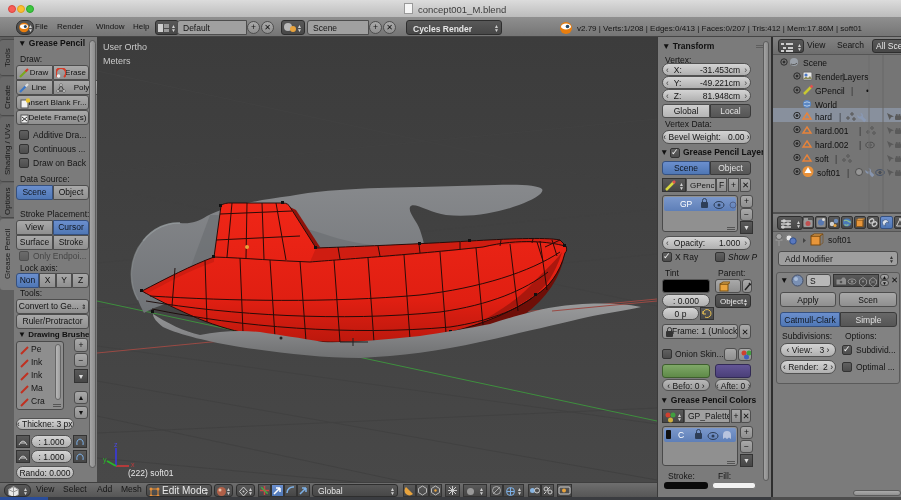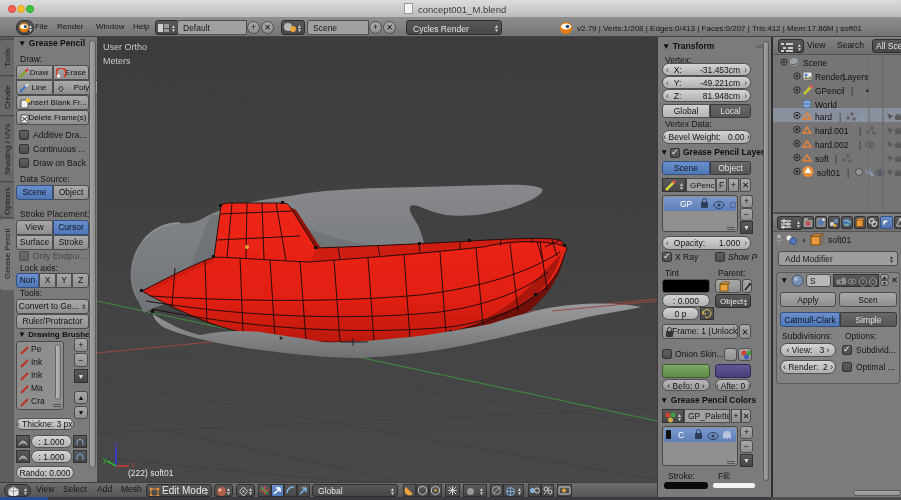--- a/index.html
+++ b/index.html
@@ -68,21 +68,21 @@
           <circle cx="6" cy="6" r="4" fill="#b8b8b8"></circle>
           <circle cx="11" cy="8" r="3" fill="#e8a33d"></circle>
         </svg>
       <div class="arr" style="right:2px;top:3px;">▲<br>▼</div>
     </div>
     <div class="fld" style="left:307px;top:2px;width:62px;height:15px;border-radius:3px 0 0 3px;"></div>
     <div class="t" style="left:313px;top:5px;font-size:8.5px;">Scene</div>
     <div class="btn" style="left:369px;top:3px;width:13px;height:13px;border-radius:7px;line-height:11px;">+</div>
     <div class="btn" style="left:383px;top:3px;width:13px;height:13px;border-radius:7px;line-height:12px;font-size:8px;">✕</div>
     <div class="dd" style="left:406px;top:2px;width:96px;height:15px;">
-      <div class="tw" style="left:6px;top:3px;">Cycles Render</div>
+      <div class="tw" style="left:6px;top:3px;font-weight:bold;">Cycles Render</div>
       <div class="arr" style="right:2px;top:3px;">▲<br>▼</div>
     </div>
     <svg width="14" height="14" style="left:559px;top:3px;">
         <circle cx="7" cy="7" r="6" fill="#e87d0d"></circle>
         <ellipse cx="7" cy="5.5" rx="5" ry="3" fill="#fff"></ellipse>
         <circle cx="8.5" cy="5.5" r="1.8" fill="#2a4a66"></circle>
       </svg>
     <div class="t" style="left:577px;top:6px;font-size:8px;">v2.79 | Verts:1/208 | Edges:0/413 | Faces:0/207 | Tris:412 | Mem:17.86M | soft01</div>
   </div>
 

